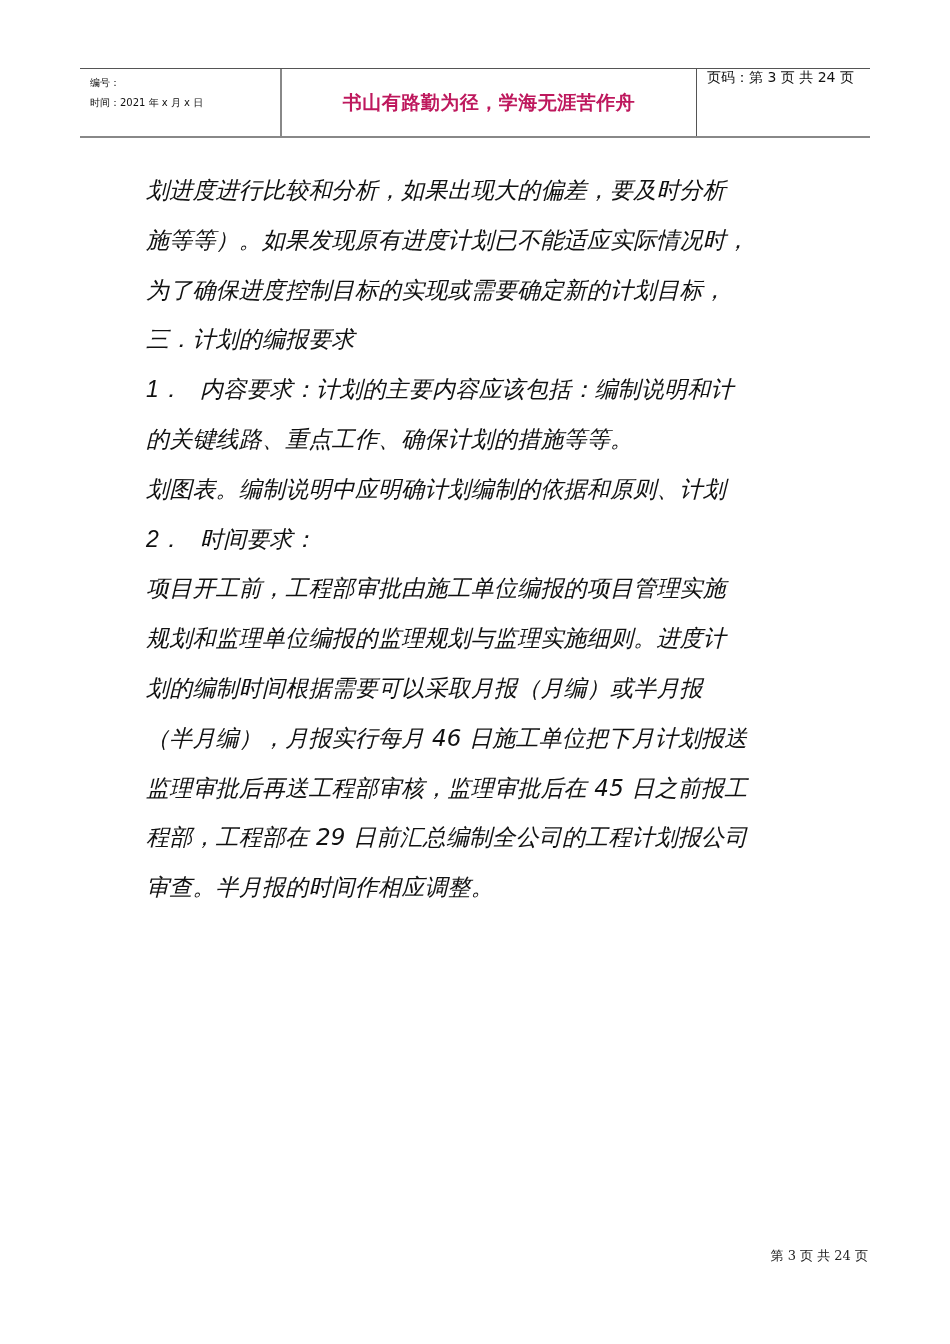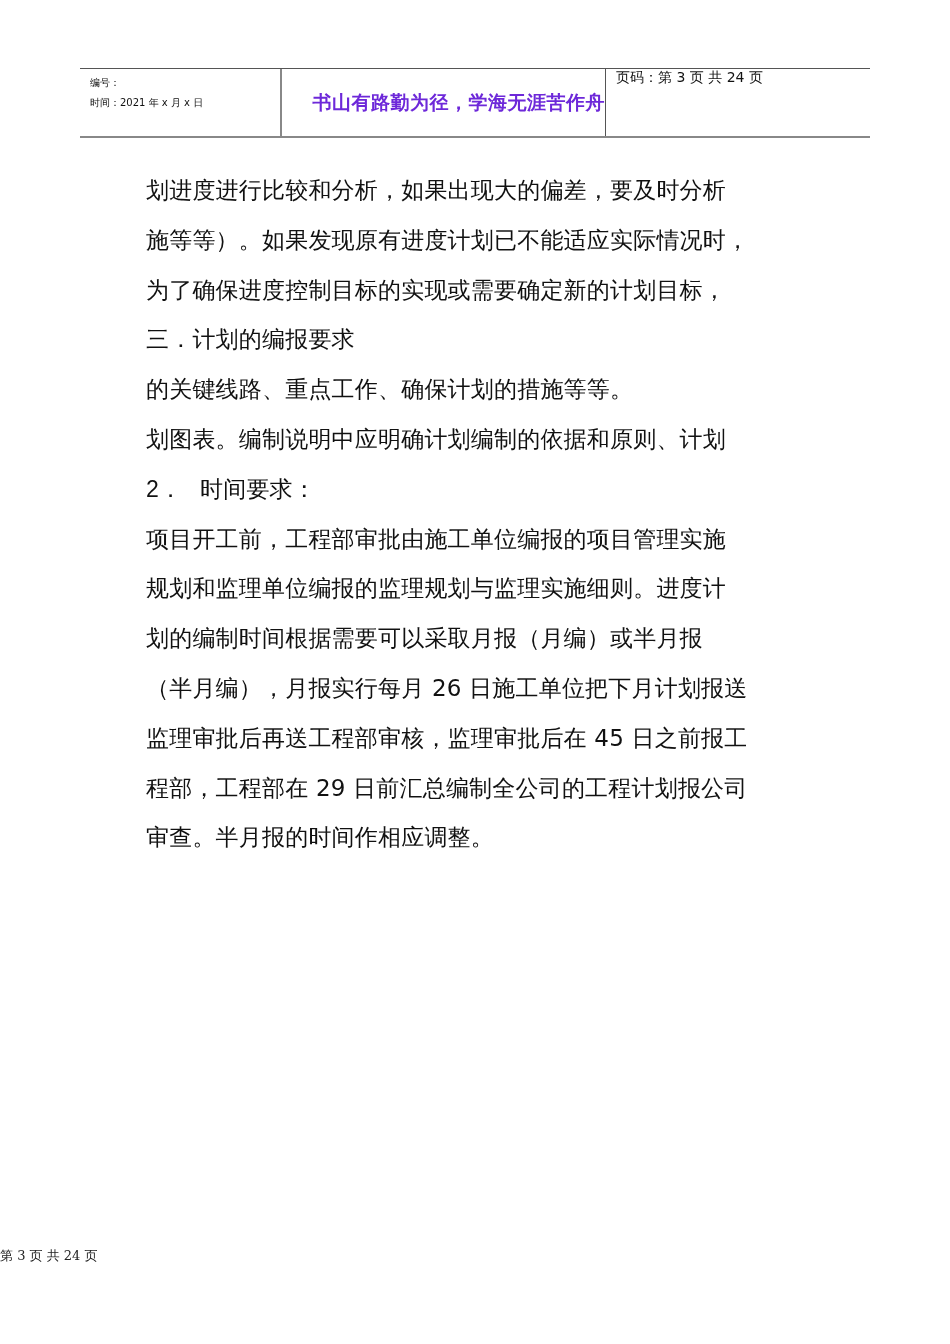--- a/index.html
+++ b/index.html
@@ -31,27 +31,27 @@
     }
     .hcell-left {
       width: 202px;
       border-right: 2px solid #888888;
       padding: 4px 0 0 10px;
       font-size: 10px;
       line-height: 20px;
       color: #111;
     }
     .hcell-mid {
-      width: 324px;
+      width: 415px;
       border-right: 1px solid #555555;
       display: flex;
       align-items: center;
-      justify-content: flex-end;
+      justify-content: center;
       font-size: 19px;
-      color: #6d28d9;
+      color: #be185d;
       letter-spacing: 0.5px;
       font-weight: bold;
     }
     .hcell-right {
       flex: 1;
       display: flex;
       padding-left: 10px;
       font-size: 14px;
       color: #111;
     }
@@ -60,32 +60,33 @@
       left: 146px;
       top: 166px;
       width: 660px;
     }
     .para {
       font-size: 23px;
       line-height: 49.8px;
       margin: 0;
       white-space: nowrap;
       letter-spacing: 0.2px;
+      font-style: italic;
     }
     .numbered .num {
       display: inline-block;
       width: 54px;
       font-family: "Liberation Sans", sans-serif;
     }
     .footer {
       position: absolute;
       top: 1247px;
       left: 0;
       width: 868px;
-      text-align: left;
+      text-align: right;
       font-size: 13px;
       color: #222;
       font-family: "DejaVu Serif", serif;
     }
   </style>
 </head>
 <body>
 
 <div class="header">
   <div class="hcell hcell-left">
@@ -99,31 +100,34 @@
     <span>页码：第 3 页  共 24 页</span>
   </div>
 </div>
 
 <div class="content">
   <p class="para">划进度进行比较和分析，如果出现大的偏差，要及时分析</p>
   <p class="para">施等等）。如果发现原有进度计划已不能适应实际情况时，</p>
   <p class="para">为了确保进度控制目标的实现或需要确定新的计划目标，</p>
   <p class="para">三．计划的编报要求</p>
 
+  <p class="para numbered">
+    <span class="num">1．</span><span>内容要求：计划的主要内容应该包括：编制说明和计</span>
+  </p>
   <p class="para">的关键线路、重点工作、确保计划的措施等等。</p>
   <p class="para">划图表。编制说明中应明确计划编制的依据和原则、计划</p>
 
   <p class="para numbered">
     <span class="num">2．</span><span>时间要求：</span>
   </p>
 
   <p class="para">项目开工前，工程部审批由施工单位编报的项目管理实施</p>
   <p class="para">规划和监理单位编报的监理规划与监理实施细则。进度计</p>
   <p class="para">划的编制时间根据需要可以采取月报（月编）或半月报</p>
-  <p class="para">（半月编），月报实行每月 26 日施工单位把下月计划报送</p>
+  <p class="para">（半月编），月报实行每月 46 日施工单位把下月计划报送</p>
   <p class="para">监理审批后再送工程部审核，监理审批后在 45 日之前报工</p>
   <p class="para">程部，工程部在 29 日前汇总编制全公司的工程计划报公司</p>
   <p class="para">审查。半月报的时间作相应调整。</p>
 </div>
 
 <div class="footer">
   <span>第 3 页 共 24 页</span>
 </div>
 
 </body></html>

